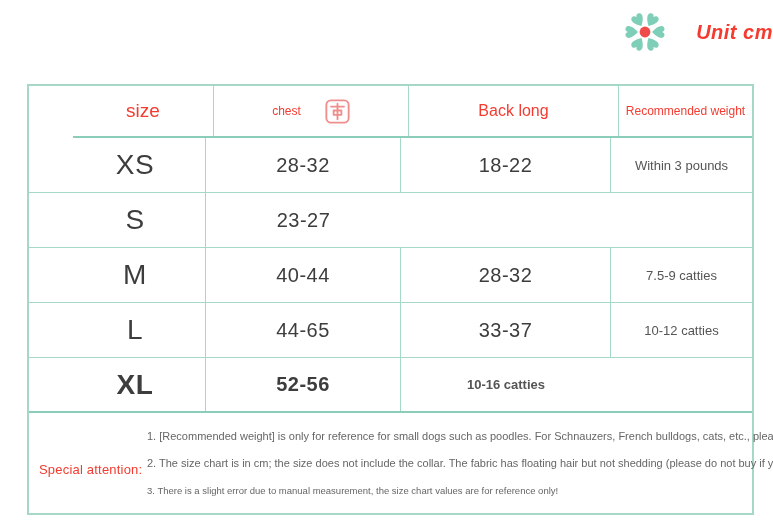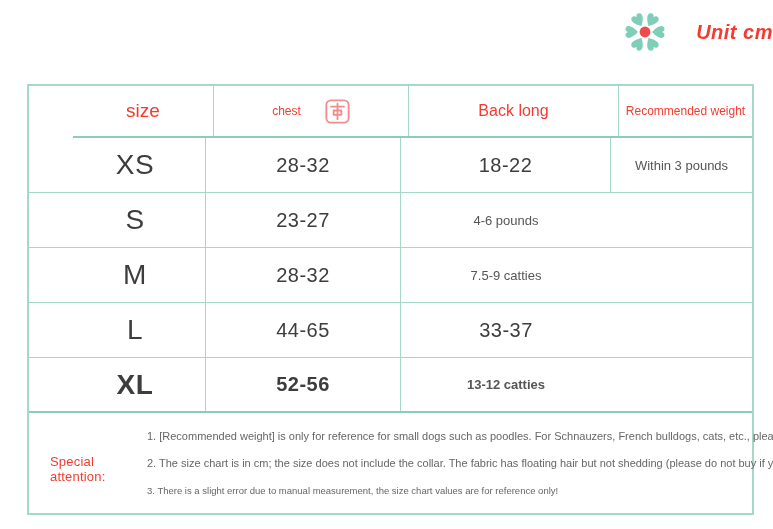--- a/index.html
+++ b/index.html
@@ -42,21 +42,21 @@
   .head-back{color:var(--red);font-size:16px;}
   .head-weight{color:var(--red);font-size:12px;text-align:right;}
   .val-size{font-size:28px;color:var(--text-dark);letter-spacing:.5px;}
   .val-num{font-size:20px;color:var(--text-dark);letter-spacing:.5px;}
   .val-weight{font-size:13px;color:#555;}
   .drow:first-of-type .val-weight{font-size:11px;color:#777;}
   .notes{
     display:flex;align-items:center;height:100px;
   }
   .notes-label{
-    width:118px;padding-left:21px;flex:none;
+    width:118px;padding-left:10px;flex:none;
     color:var(--red);font-size:13px;font-weight:500;letter-spacing:.2px;margin-top:12px;
   }
   .notes-list{flex:1;display:flex;flex-direction:column;}
   .note{color:var(--text-gray);font-size:11px;height:27px;line-height:27px;white-space:nowrap;}
   .note.small{font-size:9.5px;}
   svg{display:block;}
 </style>
 </head>
 <body>
 
@@ -97,39 +97,40 @@
     <div class="row drow">
       <div class="cell val-size">XS</div>
       <div class="cell val-num">28-32</div>
       <div class="cell val-num">18-22</div>
       <div class="cell val-weight">Within 3 pounds</div>
     </div>
 
     <div class="row drow">
       <div class="cell val-size">S</div>
       <div class="cell val-num">23-27</div>
-      <div class="cell val-weight">4-6 pounds</div>
     </div>
 
     <div class="row drow">
       <div class="cell val-size">M</div>
+      <div class="cell val-num">40-44</div>
       <div class="cell val-num">28-32</div>
       <div class="cell val-weight">7.5-9 catties</div>
     </div>
 
     <div class="row drow">
       <div class="cell val-size">L</div>
       <div class="cell val-num">44-65</div>
       <div class="cell val-num">33-37</div>
+      <div class="cell val-weight">10-12 catties</div>
     </div>
 
     <div class="row drow last">
       <div class="cell val-size">XL</div>
       <div class="cell val-num">52-56</div>
-      <div class="cell val-weight">13-12 catties</div>
+      <div class="cell val-weight">10-16 catties</div>
     </div>
 
     <div class="notes">
       <div class="notes-label">Special attention:</div>
       <div class="notes-list">
         <div class="note">1. [Recommended weight] is only for reference for small dogs such as poodles. For Schnauzers, French bulldogs, cats, etc., please refer to the chest length;</div>
         <div class="note">2. The size chart is in cm; the size does not include the collar. The fabric has floating hair but not shedding (please do not buy if you mind);</div>
         <div class="note small">3. There is a slight error due to manual measurement, the size chart values are for reference only!</div>
       </div>
     </div>

